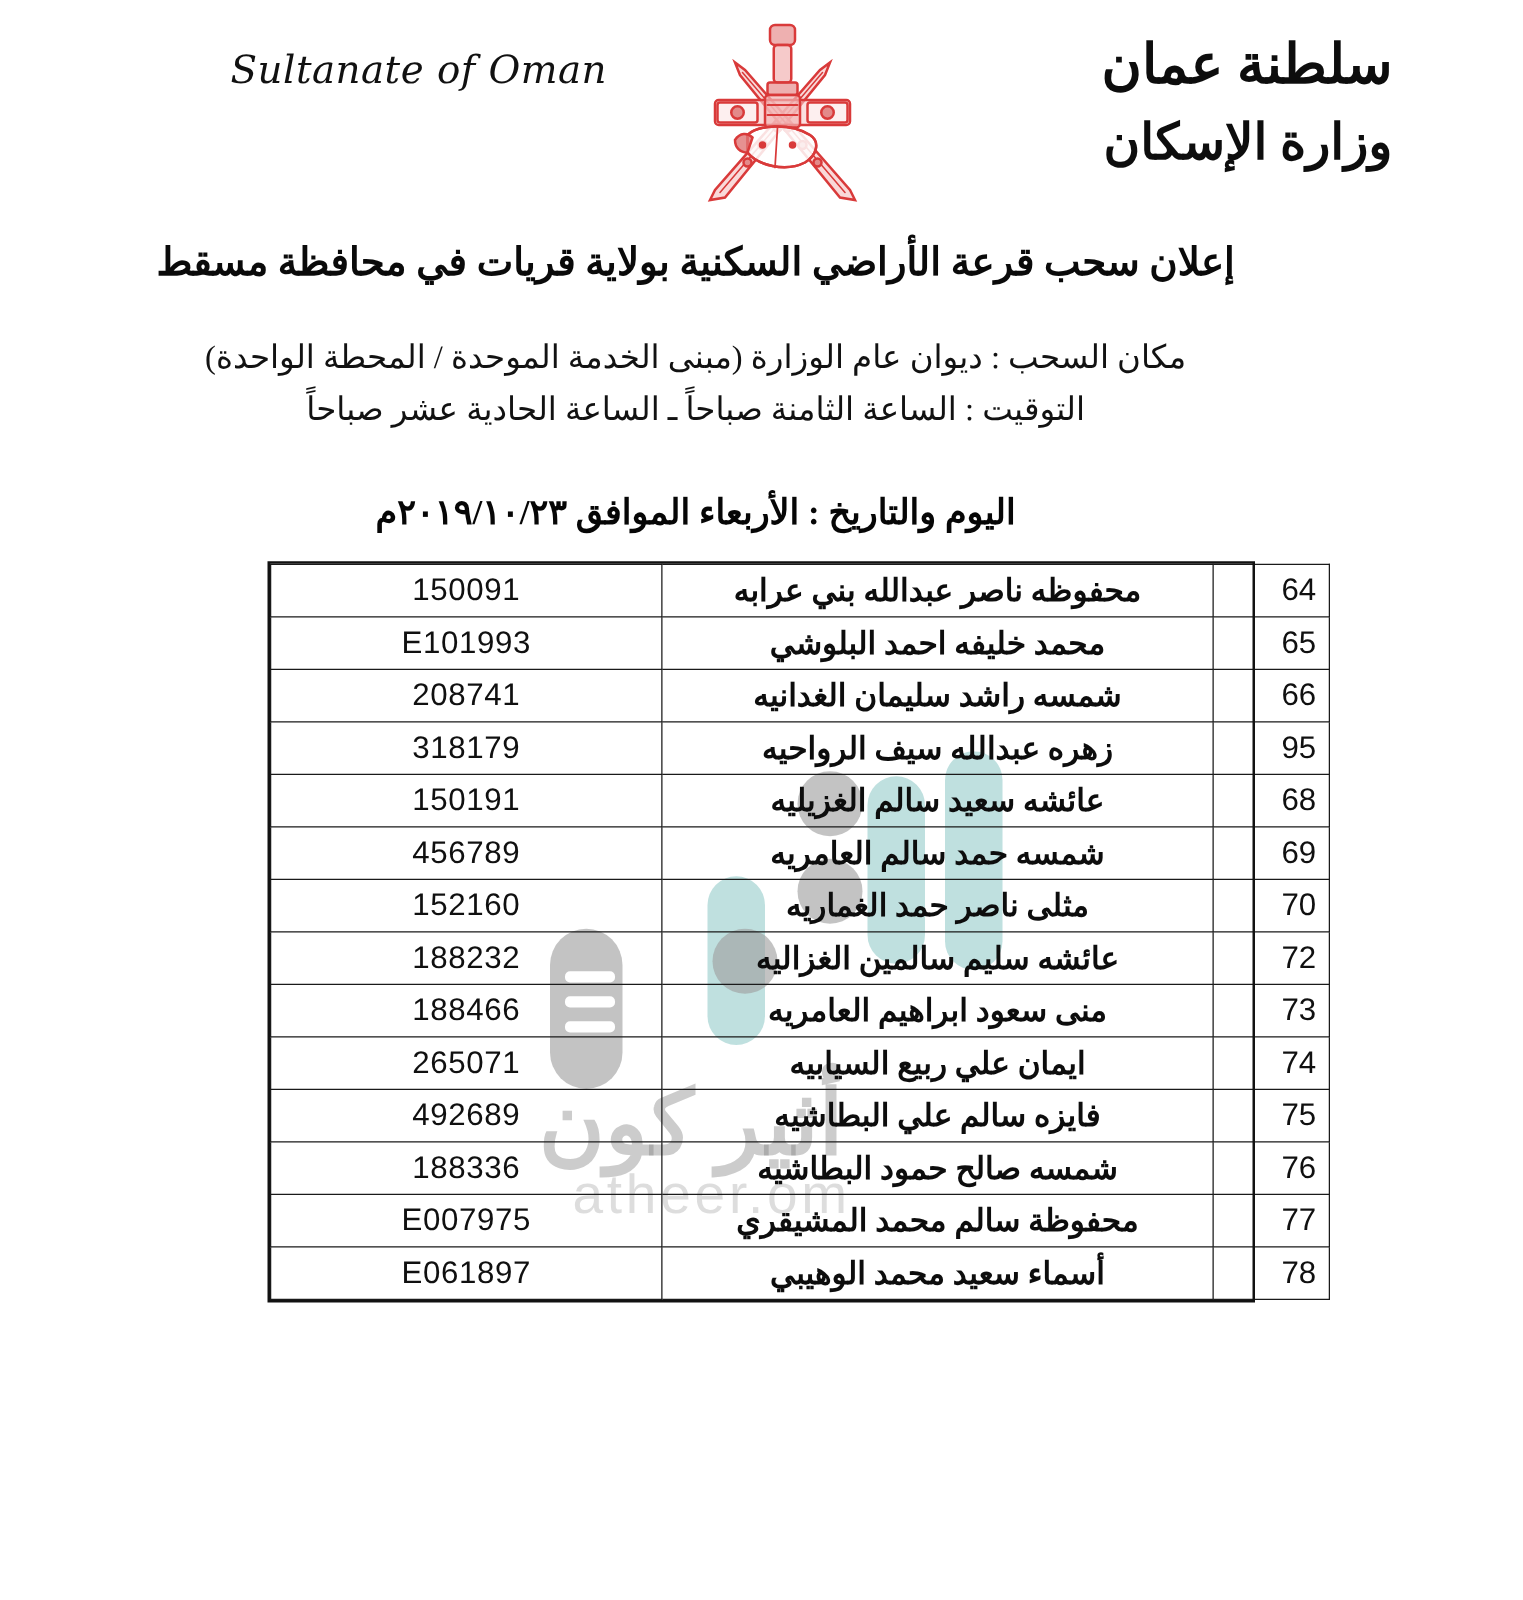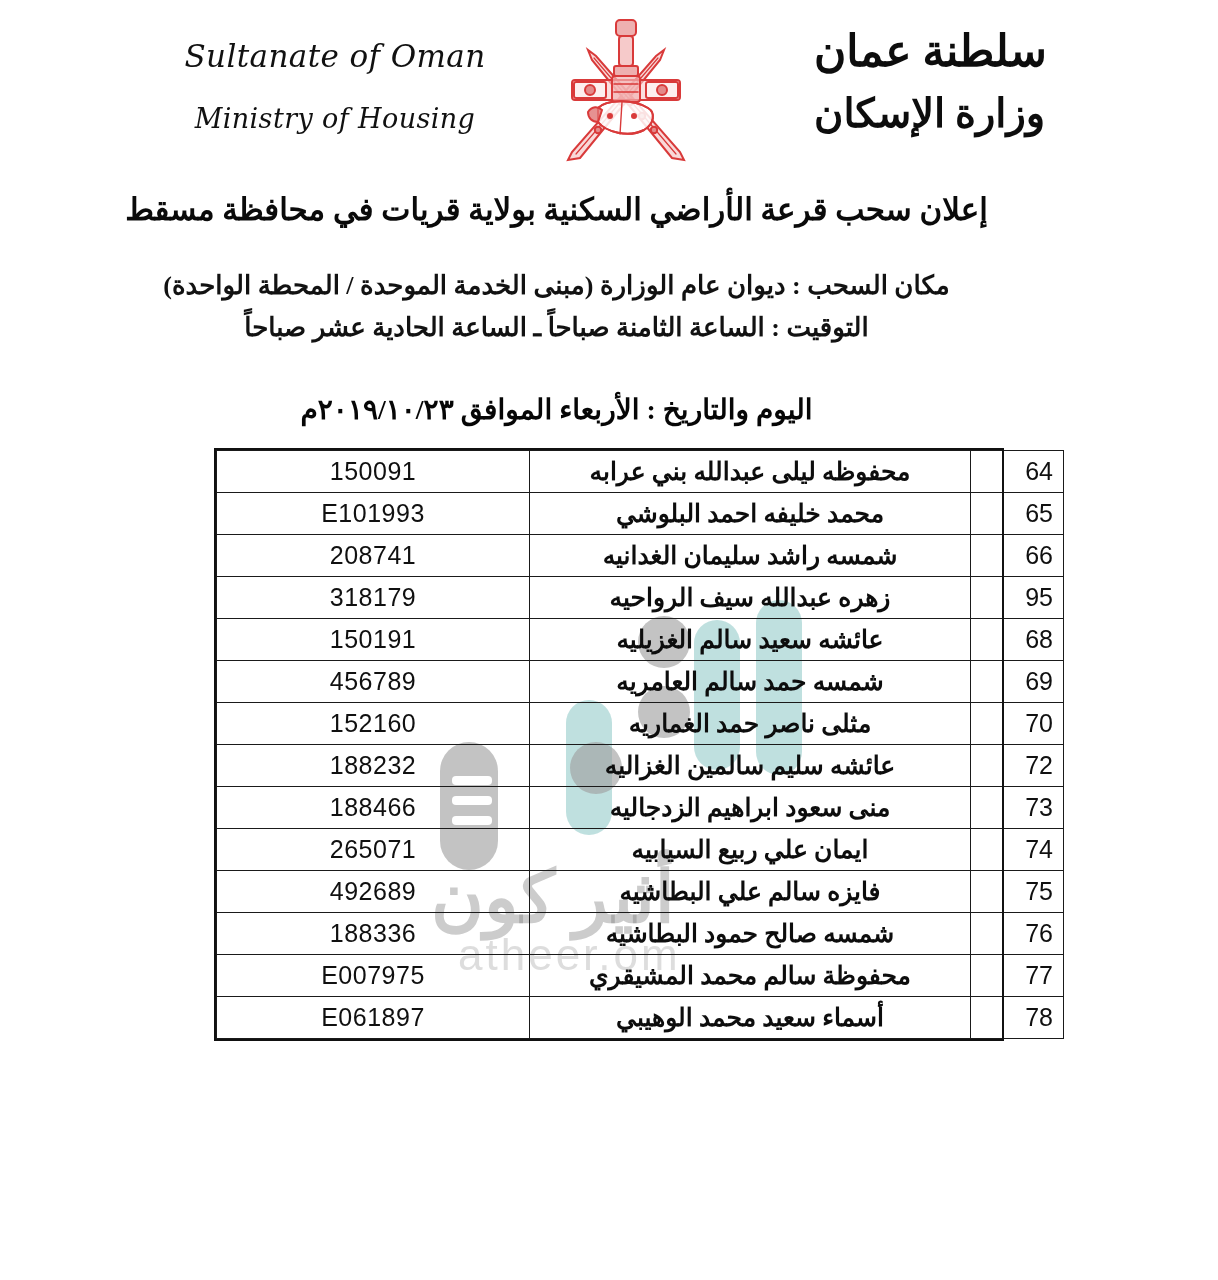--- a/index.html
+++ b/index.html
@@ -47,21 +47,21 @@
     letter-spacing: 0.4px;
     margin-top: 18px;
     white-space: nowrap;
   }
 
   .header-ar {
     position: absolute;
     right: 148px;
     top: 22px;
     width: 300px;
-    text-align: left;
+    text-align: right;
     direction: rtl;
     color: #0d0d0d;
     line-height: 1.35;
   }
   .header-ar .line1 {
     font-size: 44px;
     font-weight: 700;
     white-space: nowrap;
   }
   .header-ar .line2 {
@@ -93,21 +93,21 @@
     padding: 0 120px;
     line-height: 1.45;
     letter-spacing: -0.2px;
   }
 
   .info-lines {
     direction: rtl;
     text-align: center;
     margin-top: 32px;
     font-size: 26px;
-    font-weight: 700;
+    font-weight: 400;
     line-height: 1.62;
     color: #121212;
     padding: 0 106px;
   }
   .info-lines div { white-space: nowrap; }
 
   .date-line {
     direction: rtl;
     text-align: center;
     margin-top: 44px;
@@ -210,21 +210,20 @@
     pointer-events: none;
   }
 </style>
 </head>
 <body>
 
 <div class="header">
 
   <div class="header-en">
     <div class="line1">Sultanate of Oman</div>
-    <div class="line2">Ministry of Housing</div>
   </div>
 
   <div class="emblem">
     <svg viewBox="0 0 180 165" width="180" height="165" aria-hidden="true">
       <g stroke="#d93a3a" stroke-width="2" fill="none" stroke-linecap="round">
 
         <path d="M32 148 L36 140 L120 44 L128 38 L124 48 L44 146 Z" fill="#f4b9b9" fill-opacity="0.55"></path>
         <path d="M40 142 L122 46" stroke-width="1.2"></path>
 
         <path d="M148 148 L144 140 L60 44 L52 38 L56 48 L136 146 Z" fill="#f4b9b9" fill-opacity="0.55"></path>
@@ -295,21 +294,21 @@
       </g>
     </svg>
   </div>
   <div class="wm-text-ar">أثير كون</div>
   <div class="wm-text-en">atheer.om</div>
 
   <table class="lottery">
     <tbody>
         <tr>
           <td class="col-id">150091</td>
-          <td class="col-name">محفوظه ليلى عبدالله بني عرابه</td>
+          <td class="col-name">محفوظه ناصر عبدالله بني عرابه</td>
           <td class="col-num">64</td>
         </tr>
         <tr>
           <td class="col-id">E101993</td>
           <td class="col-name">محمد خليفه احمد البلوشي</td>
           <td class="col-num">65</td>
         </tr>
         <tr>
           <td class="col-id">208741</td>
           <td class="col-name">شمسه راشد سليمان الغدانيه</td>
@@ -335,21 +334,21 @@
           <td class="col-name">مثلى ناصر حمد الغماريه</td>
           <td class="col-num">70</td>
         </tr>
         <tr>
           <td class="col-id">188232</td>
           <td class="col-name">عائشه سليم سالمين الغزاليه</td>
           <td class="col-num">72</td>
         </tr>
         <tr>
           <td class="col-id">188466</td>
-          <td class="col-name">منى سعود ابراهيم الزدجاليه</td>
+          <td class="col-name">منى سعود ابراهيم العامريه</td>
           <td class="col-num">73</td>
         </tr>
         <tr>
           <td class="col-id">265071</td>
           <td class="col-name">ايمان علي ربيع السيابيه</td>
           <td class="col-num">74</td>
         </tr>
         <tr>
           <td class="col-id">492689</td>
           <td class="col-name">فايزه سالم علي البطاشيه</td>

